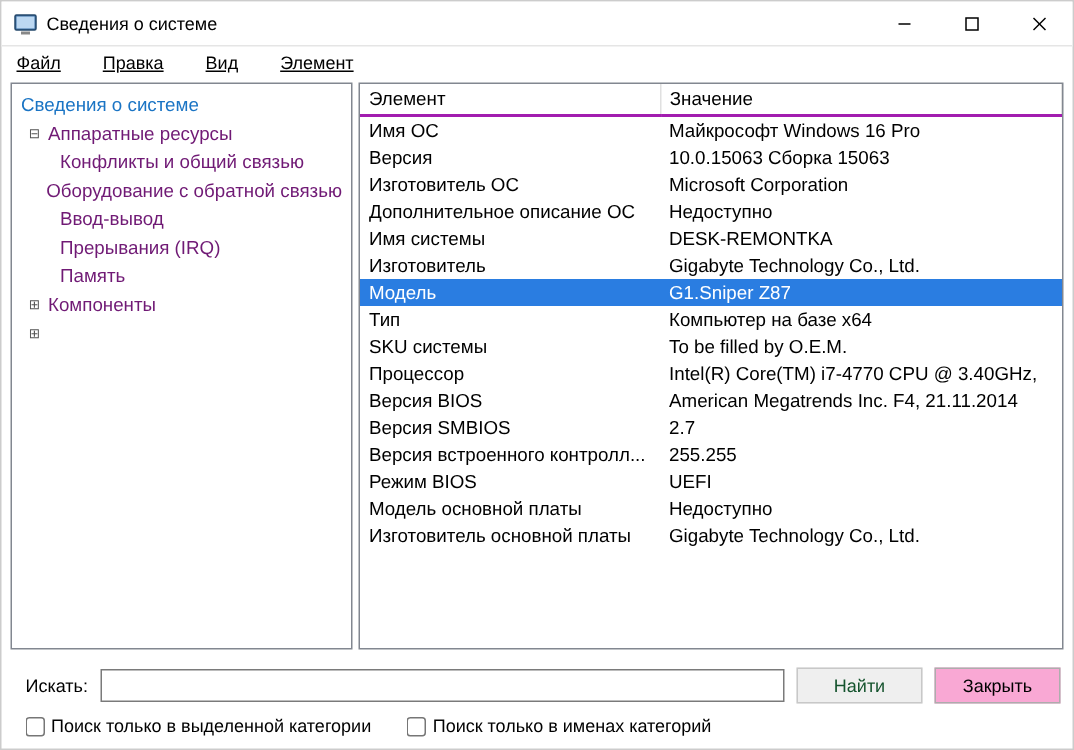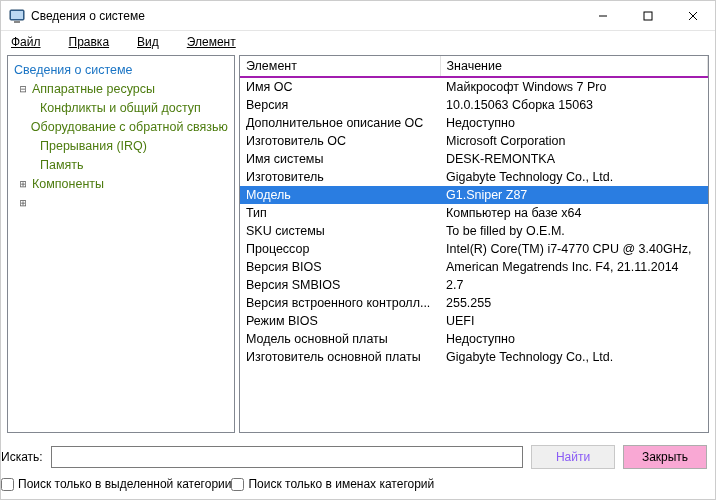--- a/index.html
+++ b/index.html
@@ -80,21 +80,21 @@
   .indent { display: inline-block; }
   .twist {
     width: 14px;
     display: inline-flex;
     justify-content: center;
     align-items: center;
     font-size: 9px;
     color: #555;
   }
   .label { padding: 1px 2px; }
-  .tree-row .label { color: #4d7c0f; }
+  .tree-row .label { color: #701a75; }
   .tree-pane { font-size: 12.5px; }
   
   table.details {
     border-collapse: collapse;
     width: 100%;
     font-size: 12.5px;
   }
   table.details th {
     text-align: left;
     font-weight: normal;
@@ -108,21 +108,21 @@
     padding: 2px 6px;
     white-space: nowrap;
     margin-top: 34px;
   }
   tr.sel td {
     background: #2a7de1;
     color: #fff;
   }
   
   .bottom {
-    padding: 6px 8px 8px 0;
+    padding: 6px 8px 8px 16px;
     display: flex;
     flex-direction: column;
     gap: 8px;
     font-size: 12px;
   }
   .row1 { display: flex; align-items: center; gap: 8px; }
   .row1 label { }
   .searchbox {
     flex: 1;
     height: 22px;
@@ -133,25 +133,25 @@
   .btn {
     min-width: 84px;
     height: 24px;
     border: 1px solid #adadad;
     background: #f9a8d4;
     font: inherit;
     cursor: default;
     padding: 0 10px;
   }
   .btn:disabled {
-    color: #8b5cf6;
+    color: #14532d;
     background: #efefef;
     border-color: #c8c8c8;
   }
-  .row2 { display: flex; align-items: flex-start; }
+  .row2 { display: flex; gap: 24px; align-items: flex-start; }
   .cb { display: flex; align-items: center; gap: 4px; }
   .cb input { width: 13px; height: 13px; margin: 0; }
   
   .pane::-webkit-scrollbar { width: 16px; height: 16px; }
   .pane::-webkit-scrollbar-thumb { background: #c2c2c2; border: 3px solid #f0f0f0; }
   .pane::-webkit-scrollbar-track { background: #f0f0f0; }
   .pane::-webkit-scrollbar-button { background: #f0f0f0; height: 16px; width: 16px; border: 1px solid #dcdcdc; }
 </style>
 </head>
 <body>
@@ -198,25 +198,29 @@
         <span class="indent" style="width:4px"></span>
         <span class="label">Сведения о системе</span>
       </div>
       <div class="tree-row">
         <span class="indent" style="width:8px"></span>
         <span class="twist">⊟</span>
         <span class="label">Аппаратные ресурсы</span>
       </div>
       <div class="tree-row">
         <span class="indent" style="width:30px"></span>
-        <span class="label">Конфликты и общий доступ</span>
+        <span class="label">Конфликты и общий связью</span>
       </div>
       <div class="tree-row">
         <span class="indent" style="width:30px"></span>
         <span class="label">Оборудование с обратной связью</span>
+      </div>
+      <div class="tree-row">
+        <span class="indent" style="width:30px"></span>
+        <span class="label">Ввод-вывод</span>
       </div>
       <div class="tree-row">
         <span class="indent" style="width:30px"></span>
         <span class="label">Прерывания (IRQ)</span>
       </div>
       <div class="tree-row">
         <span class="indent" style="width:30px"></span>
         <span class="label">Память</span>
       </div>
       <div class="tree-row">
@@ -239,33 +243,33 @@
         </colgroup>
       <thead>
         <tr>
           <th>Элемент</th>
           <th>Значение</th>
         </tr>
       </thead>
       <tbody id="details-body">
           <tr>
             <td>Имя ОС</td>
-            <td>Майкрософт Windows 7 Pro</td>
+            <td>Майкрософт Windows 16 Pro</td>
           </tr>
           <tr>
             <td>Версия</td>
             <td>10.0.15063 Сборка 15063</td>
           </tr>
           <tr>
+            <td>Изготовитель ОС</td>
+            <td>Microsoft Corporation</td>
+          </tr>
+          <tr>
             <td>Дополнительное описание ОС</td>
             <td>Недоступно</td>
-          </tr>
-          <tr>
-            <td>Изготовитель ОС</td>
-            <td>Microsoft Corporation</td>
           </tr>
           <tr>
             <td>Имя системы</td>
             <td>DESK-REMONTKA</td>
           </tr>
           <tr>
             <td>Изготовитель</td>
             <td>Gigabyte Technology Co., Ltd.</td>
           </tr>
           <tr class="sel">

